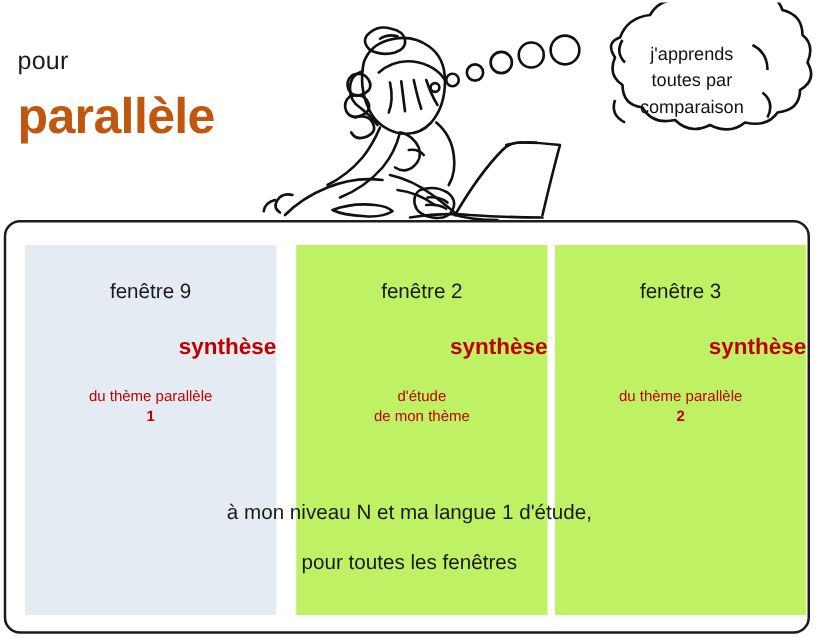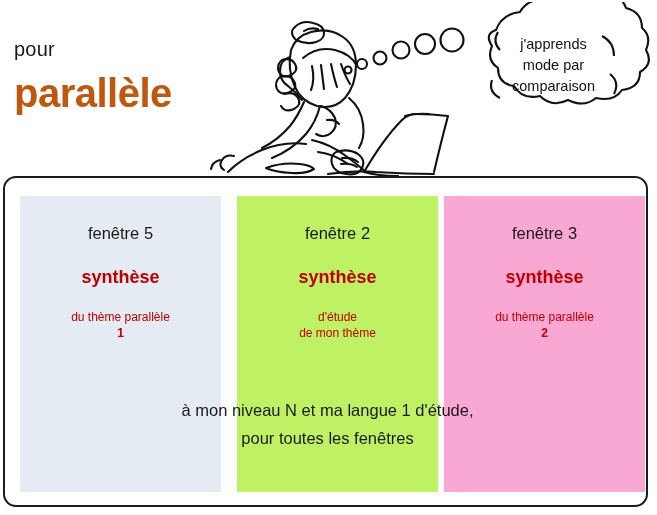--- a/index.html
+++ b/index.html
@@ -112,20 +112,21 @@
   .window-label {
     margin-top: 28px;
     font-size: 16.5px;
     color: #1a1a1a;
   }
   .synth {
     margin-top: 24px;
     font-size: 18px;
     font-weight: bold;
     color: #C00000;
+    text-align: right;
   }
   .detail {
     margin-top: 22px;
     font-size: 12px;
     color: #C00000;
     line-height: 1.33;
     padding: 0 2px;
   }
   .detail-emph {
     font-weight: bold;
@@ -140,21 +141,21 @@
     width: 645px;
     text-align: center;
     pointer-events: none;
   }
   #footer-lines span {
     display: block;
     font-size: 16.5px;
     color: #1a1a1a;
     line-height: 1.35;
   }
-  #footer-line-1 { margin-bottom: 6px; }
+  #footer-line-1 { margin-bottom: 18px; }
 </style>
 </head>
 <body>
 
 <div id="header">
 
   <div id="mode-label">pour</div>
   <div id="mode-title" style="color: rgb(192, 87, 15);">parallèle</div>
 
   <div id="illustration">
@@ -236,51 +237,51 @@
                q-12 -8 -6 -22
                q-8 -12 4 -16 z"></path>
 
       <path d="M150 34 q12 6 12 20" fill="none"></path>
       <path d="M158 72 q10 8 4 20" fill="none"></path>
       <path d="M46 30 q-6 10 2 18" fill="none"></path>
       <path d="M40 78 q-4 12 8 18" fill="none"></path>
     </svg>
     <div id="bubble-text">
       <span>j'apprends</span>
-      <span>mode par</span>
+      <span>toutes par</span>
       <span>comparaison</span>
     </div>
   </div>
 </div>
 
 <div id="main-box">
 
   <div class="column" id="col-1" style="background: rgb(228, 235, 242);">
     <div class="col-inner">
-      <div class="window-label">fenêtre 5</div>
+      <div class="window-label">fenêtre 9</div>
       <div class="synth" style="color: rgb(192, 0, 0);">synthèse</div>
       <div class="detail" style="color: rgb(192, 0, 0);">
         <span>du thème parallèle</span>
         <span class="detail-emph">1</span>
       </div>
     </div>
   </div>
 
   <div class="column" id="col-2" style="background: #bef264;">
     <div class="col-inner">
       <div class="window-label">fenêtre 2</div>
       <div class="synth" style="color: rgb(192, 0, 0);">synthèse</div>
       <div class="detail" style="color: rgb(192, 0, 0);">
         <span style="display:block">d'étude</span>
         <span>de mon thème</span>
       </div>
     </div>
   </div>
 
-  <div class="column" id="col-3" style="background: #f9a8d4;">
+  <div class="column" id="col-3" style="background: #bef264;">
     <div class="col-inner">
       <div class="window-label">fenêtre 3</div>
       <div class="synth" style="color: rgb(192, 0, 0);">synthèse</div>
       <div class="detail" style="color: rgb(192, 0, 0);">
         <span>du thème parallèle</span>
         <span class="detail-emph">2</span>
       </div>
     </div>
   </div>
 

